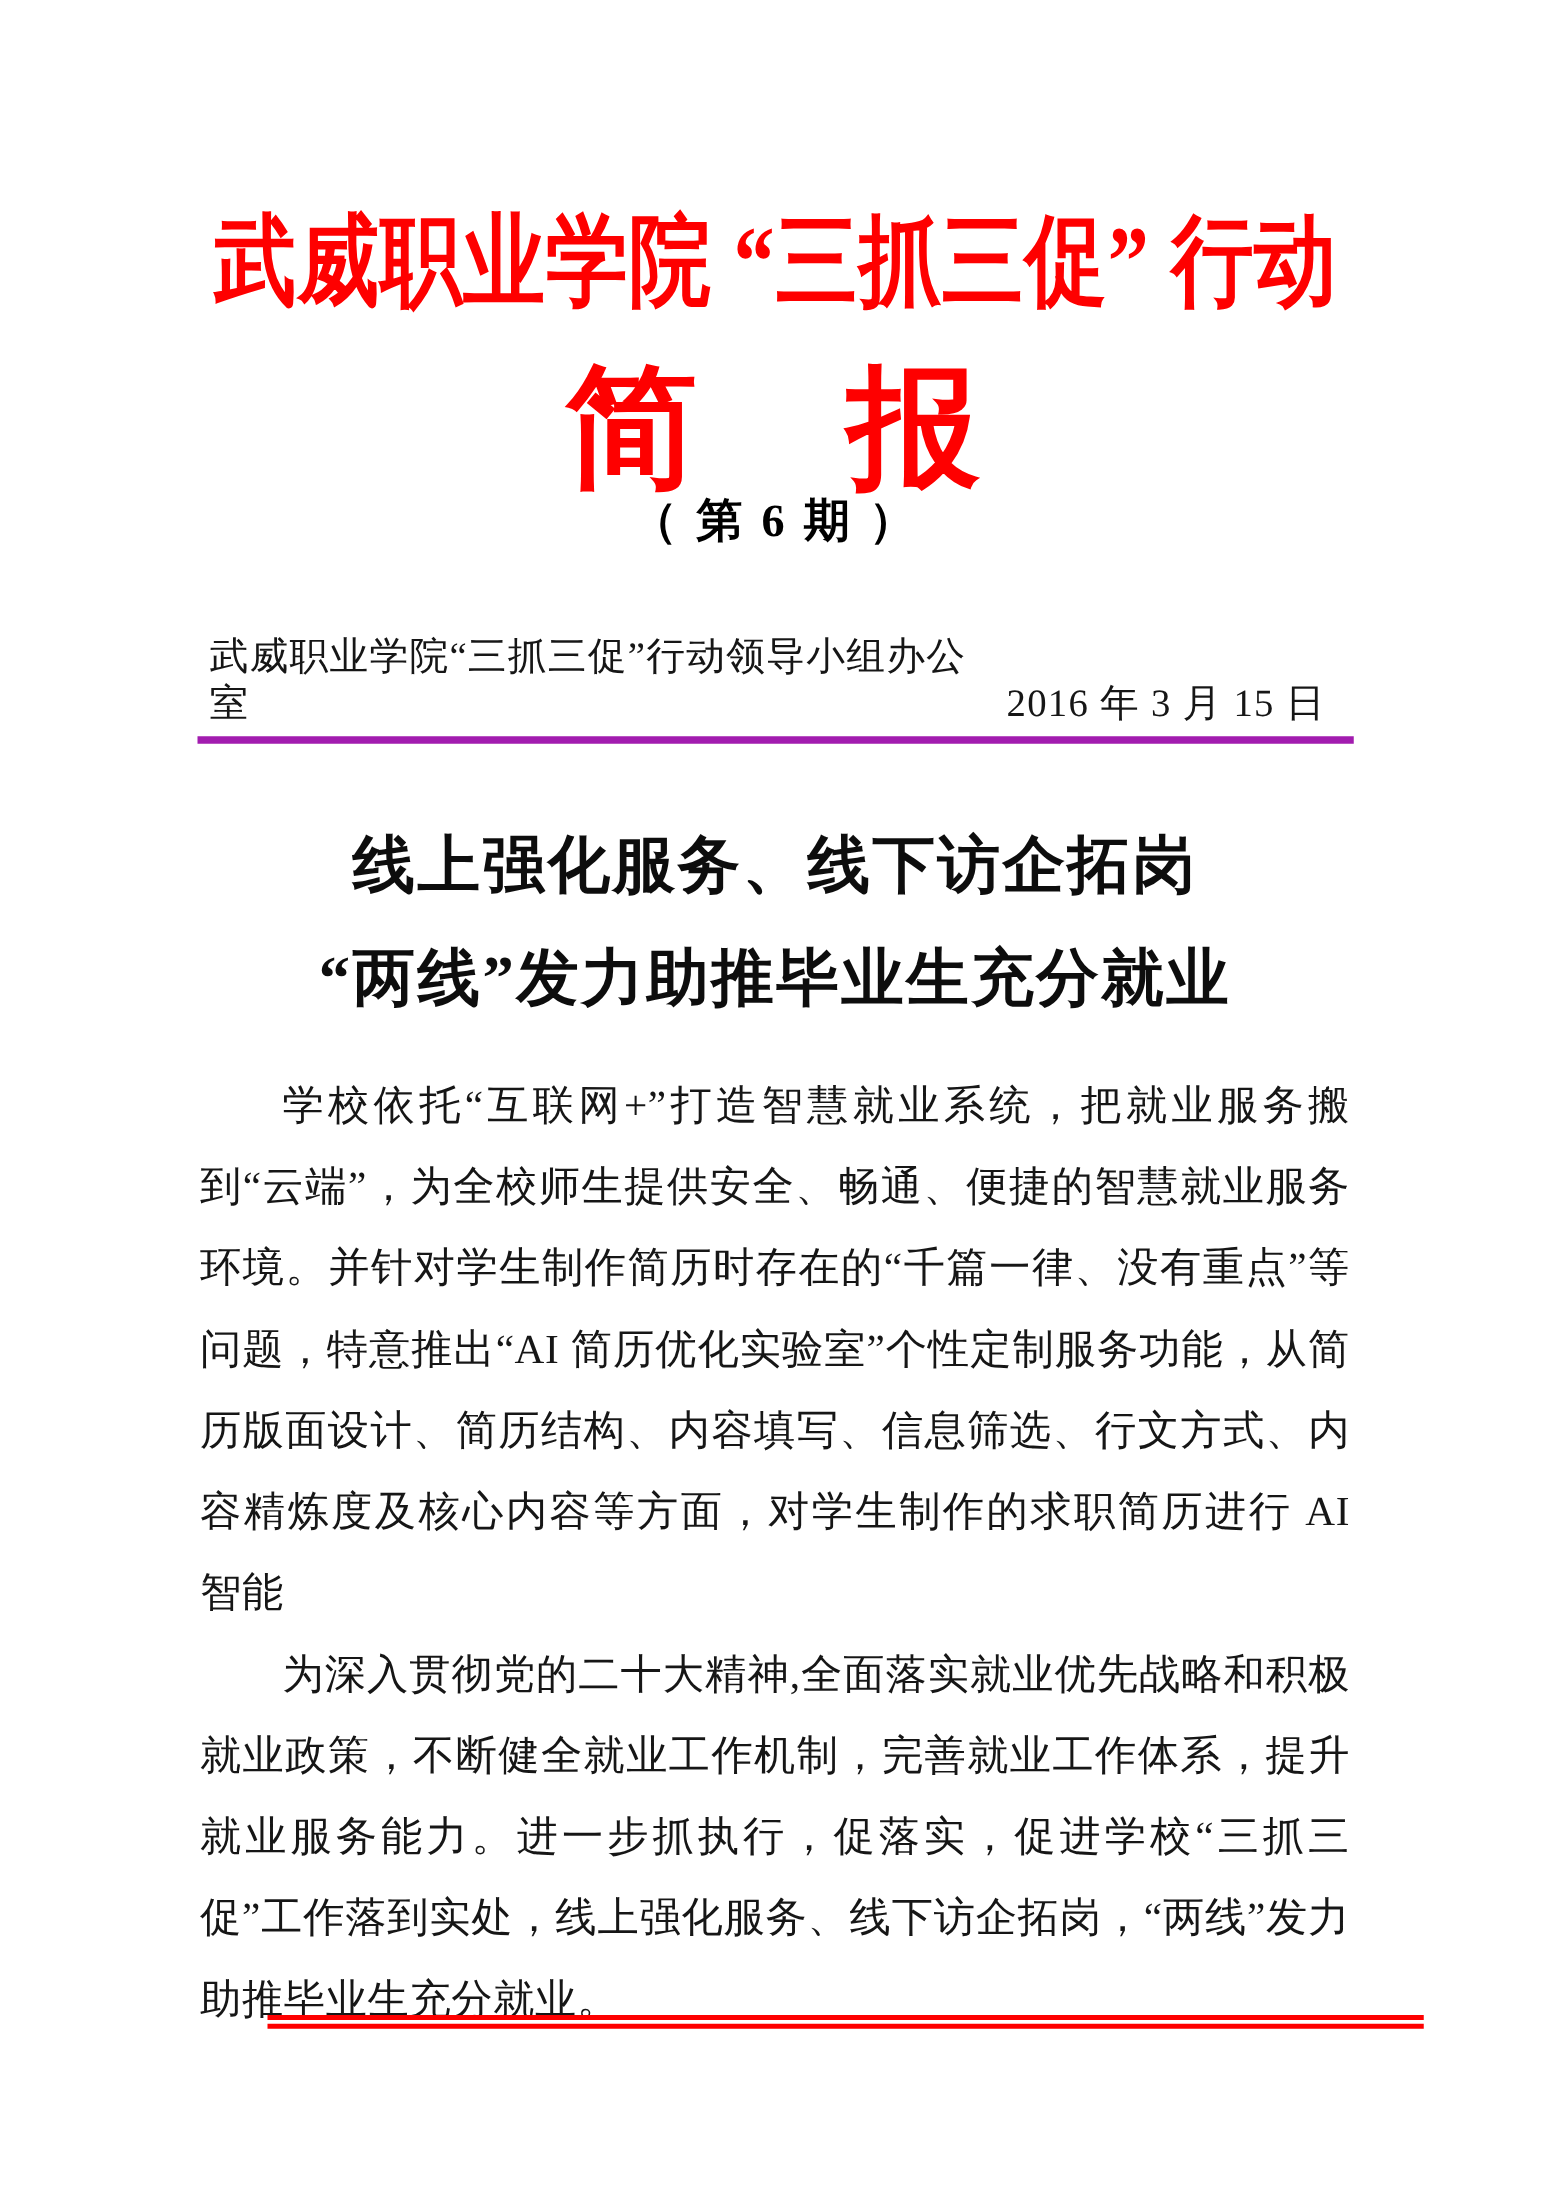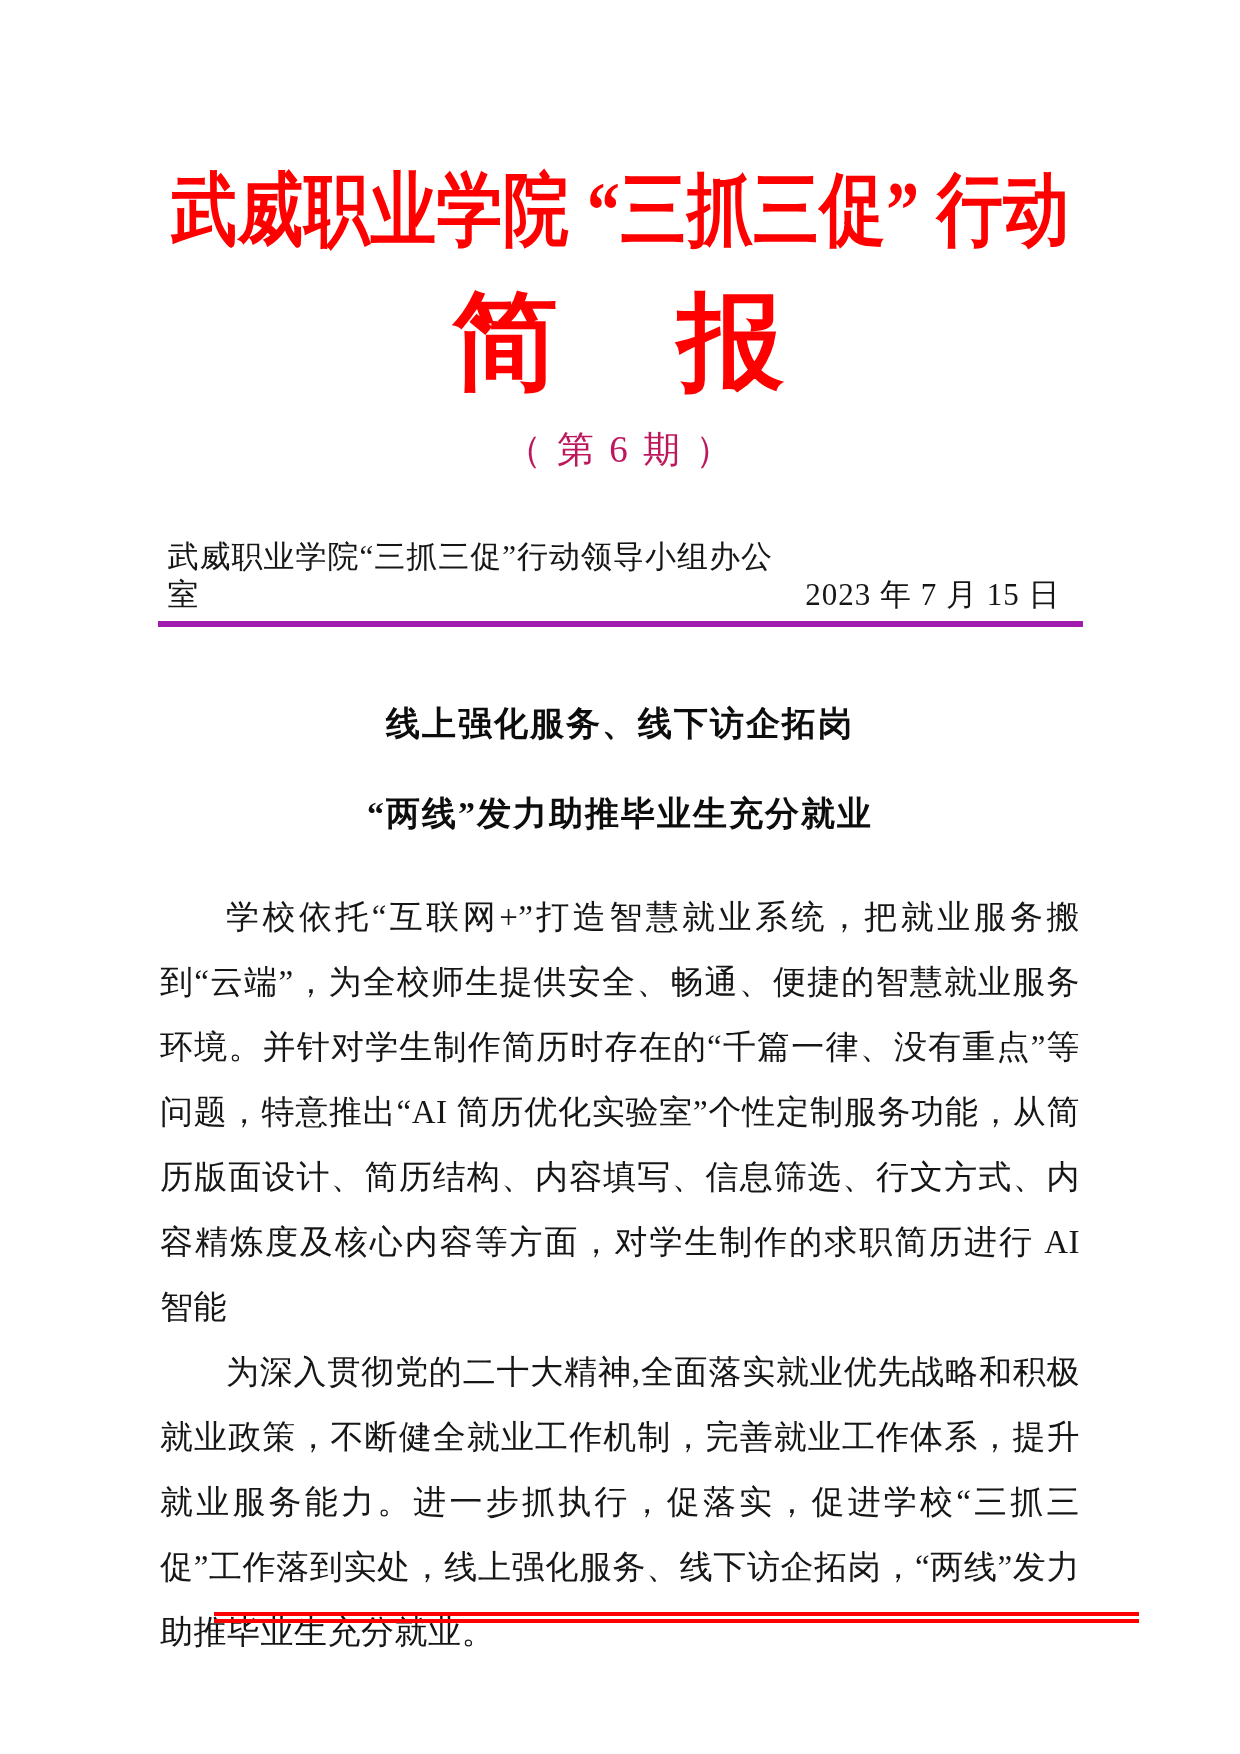--- a/index.html
+++ b/index.html
@@ -37,25 +37,24 @@
   .masthead-name {
     margin-top: 38px;
     font-size: 106px;
     line-height: 1;
     font-weight: bold;
     color: #fe0000;
     word-spacing: 85px;
     letter-spacing: 4px;
   }
   .issue-line {
-    margin-top: 32px;
     font-size: 37px;
     line-height: 1.2;
-    font-weight: normal;
-    color: #be185d;
+    font-weight: bold;
+    color: #000000;
     letter-spacing: 3px;
   }
 
   
   .meta-row {
     width: 925px;
     margin: 66px auto 0 auto;
     display: flex;
     justify-content: space-between;
     align-items: flex-end;
@@ -71,21 +70,21 @@
   .meta-row .date  { padding-right: 18px; white-space: nowrap; }
 
   
   .article {
     width: 920px;
     margin: 0 auto;
   }
   .article-title {
     margin: 52px 0 0 0;
     text-align: center;
-    font-size: 34px;
+    font-size: 50px;
     line-height: 90px;
     font-weight: bold;
     color: #0d0d0d;
     letter-spacing: 2px;
   }
   .article-body {
     margin-top: 26px;
   }
   .article-body p {
     margin: 0;
@@ -114,21 +113,21 @@
 <div class="page">
 
   <header class="masthead">
     <h1 class="masthead-title">武威职业学院 “三抓三促” 行动</h1>
     <div class="masthead-name">简 报</div>
     <div class="issue-line">（ 第 6 期 ）</div>
   </header>
 
   <div class="meta-row">
     <span class="issuer">武威职业学院“三抓三促”行动领导小组办公室</span>
-    <span class="date">2023 年 7 月 15 日</span>
+    <span class="date">2016 年 3 月 15 日</span>
   </div>
 
   <main class="article">
     <h2 class="article-title">
       <div>线上强化服务、线下访企拓岗</div>
       <div>“两线”发力助推毕业生充分就业</div>
     </h2>
 
     <div class="article-body">
       <p>学校依托“互联网+”打造智慧就业系统，把就业服务搬到“云端”，为全校师生提供安全、畅通、便捷的智慧就业服务环境。并针对学生制作简历时存在的“千篇一律、没有重点”等问题，特意推出“AI 简历优化实验室”个性定制服务功能，从简历版面设计、简历结构、内容填写、信息筛选、行文方式、内容精炼度及核心内容等方面，对学生制作的求职简历进行 AI 智能</p>

